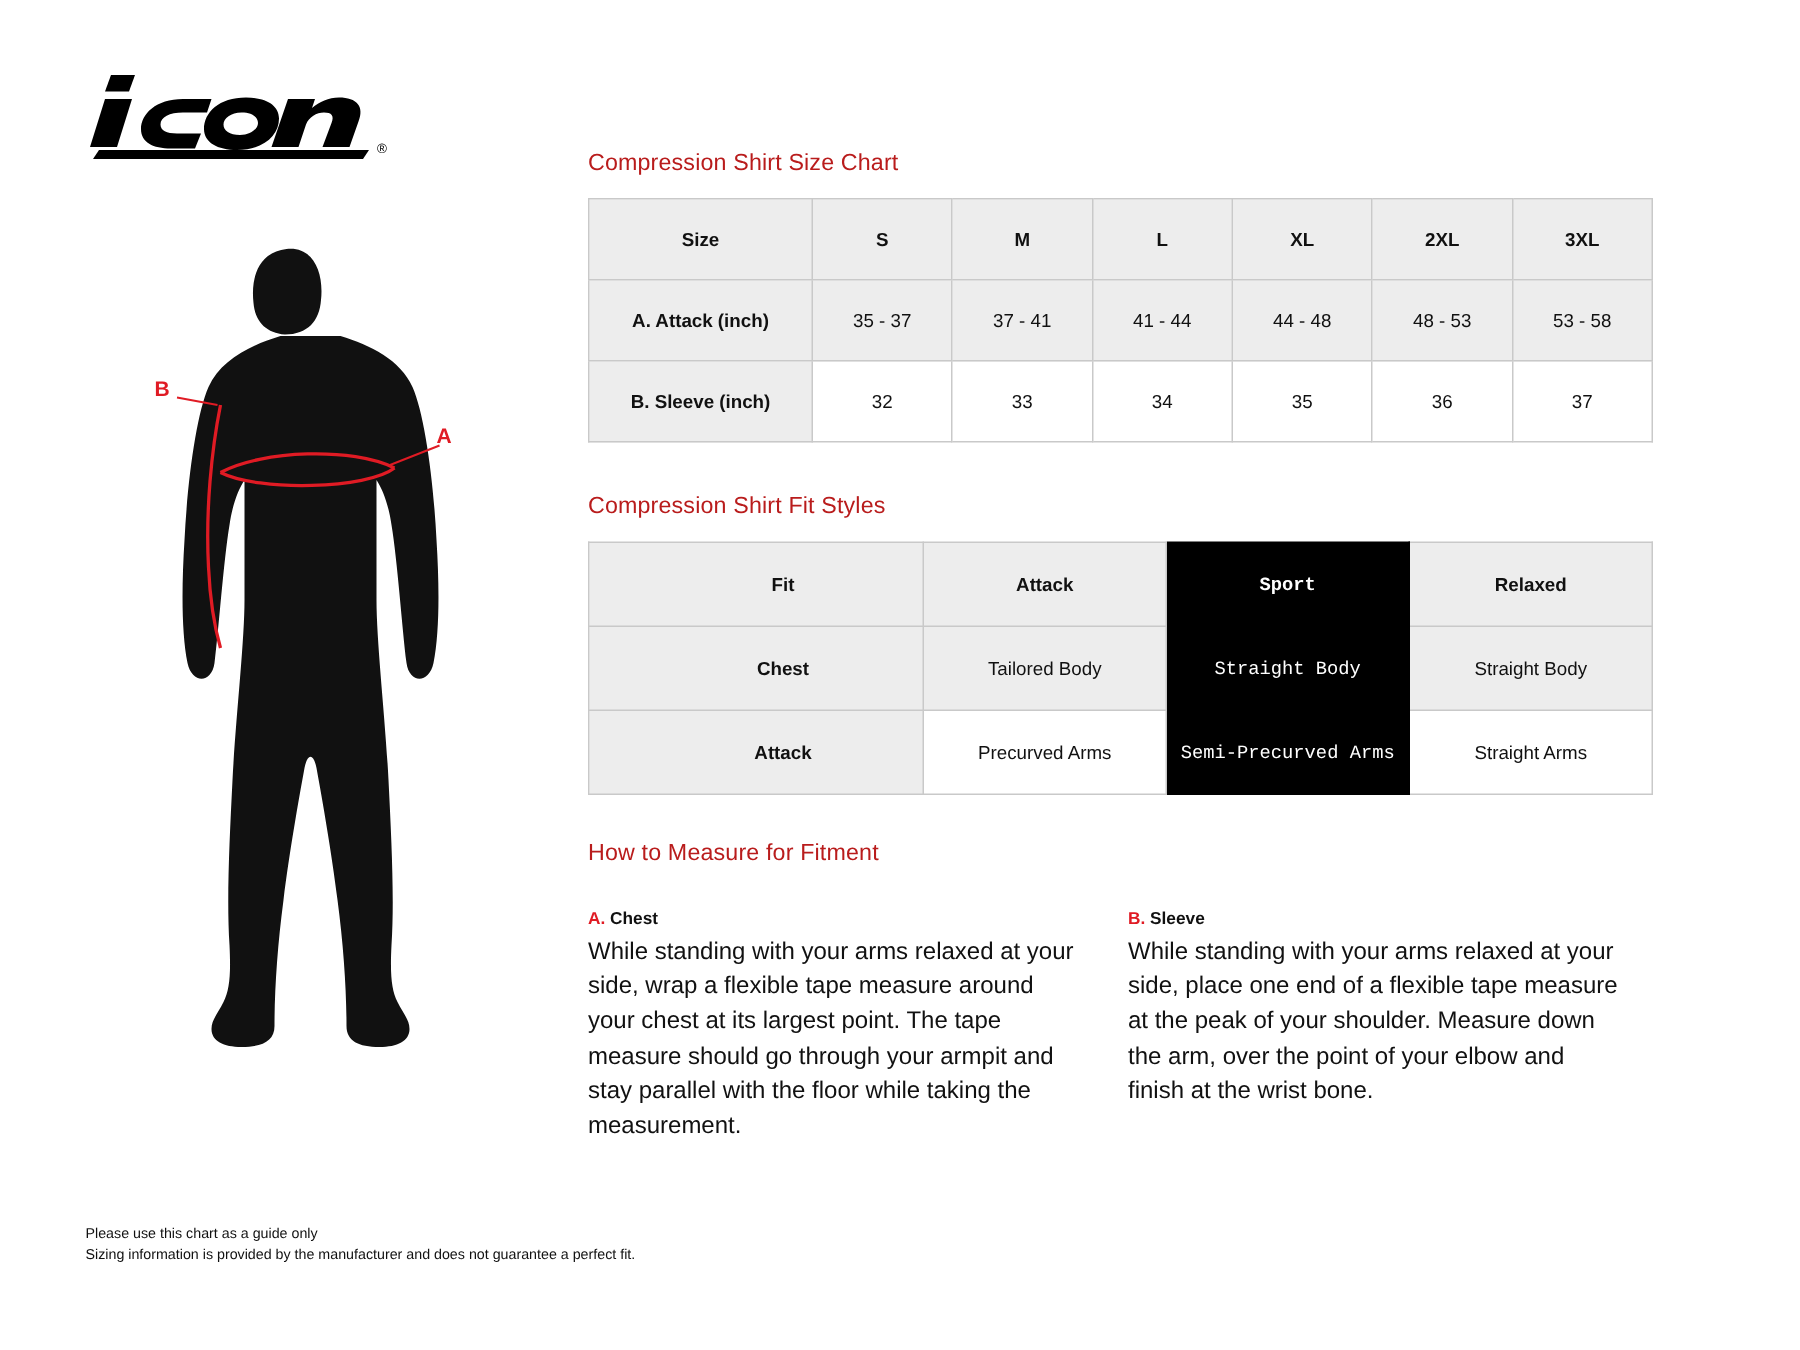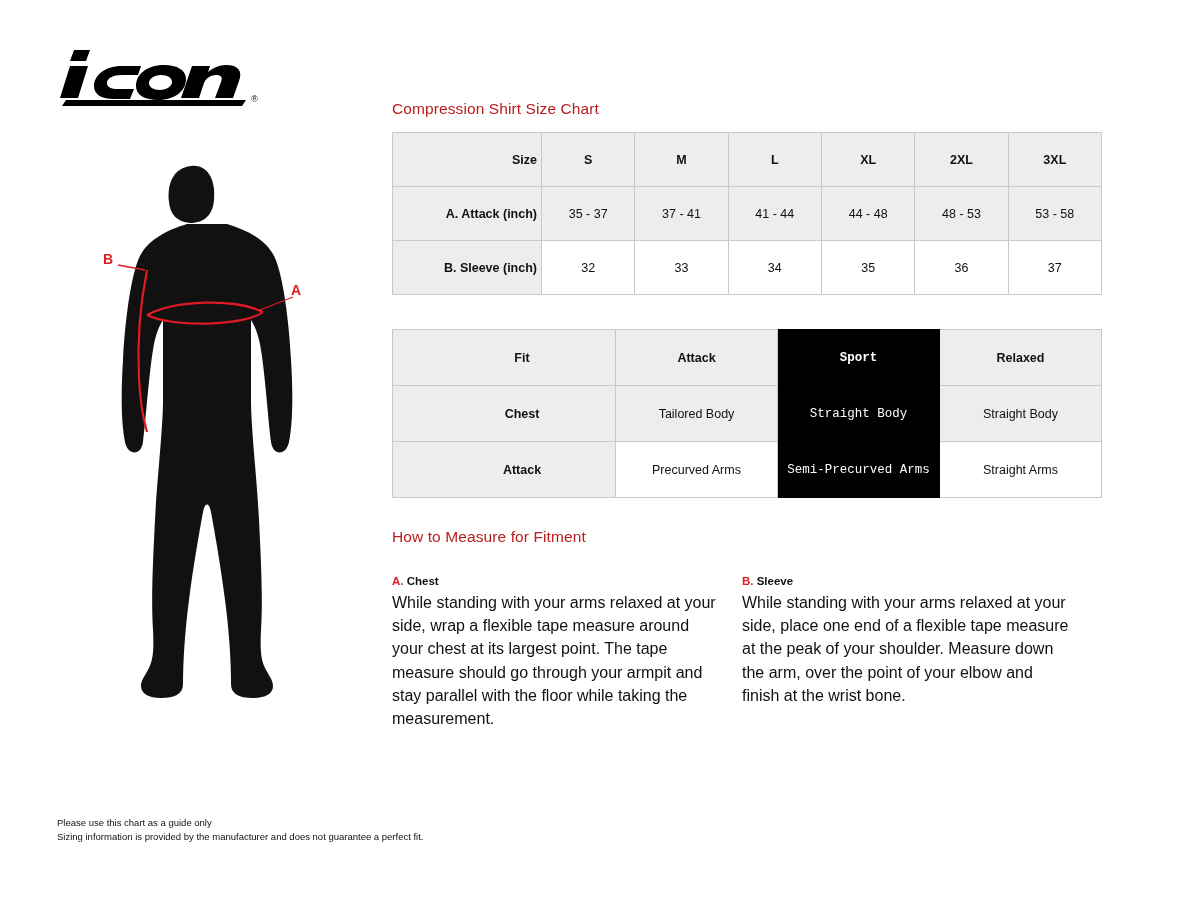--- a/index.html
+++ b/index.html
@@ -70,21 +70,20 @@
     font-size: 12.5px;
     color: #111;
     height: 53px;
     padding: 0 4px;
     vertical-align: middle;
   }
   .size-table td.lbl {
     font-weight: bold;
     background: #ededed;
     width: 140px;
-    text-align: right;
   }
   .size-table tr.head td {
     background: #ededed;
     font-weight: bold;
   }
   .size-table tr.row-alt td {
     background: #ededed;
   }
 
   .fit-table td {
@@ -109,21 +108,21 @@
     border-color: #000000;
     font-family: Liberation Mono, monospace;
   }
 
   .gap-1 { height: 34px; }
   .gap-2 { height: 30px; }
 
   
   .measure-cols {
     display: flex;
-    gap: 20px;
+    gap: 30px;
     margin-top: 29px;
   }
   .measure-col {
     width: 330px;
   }
   .measure-head {
     font-size: 11.5px;
     font-weight: bold;
     margin-bottom: 4px;
     color: #111;
@@ -261,20 +260,21 @@
         <td>34</td>
         <td>35</td>
         <td>36</td>
         <td>37</td>
       </tr>
     </tbody>
   </table>
 
   <div class="gap-1"></div>
 
+  <h2 class="section-title">Compression Shirt Fit Styles</h2>
 
   <table class="fit-table">
     <tbody>
       <tr class="head">
         <td class="lbl">Fit</td>
         <td>Attack</td>
         <td class="hl">Sport</td>
         <td>Relaxed</td>
       </tr>
       <tr class="row-alt">

